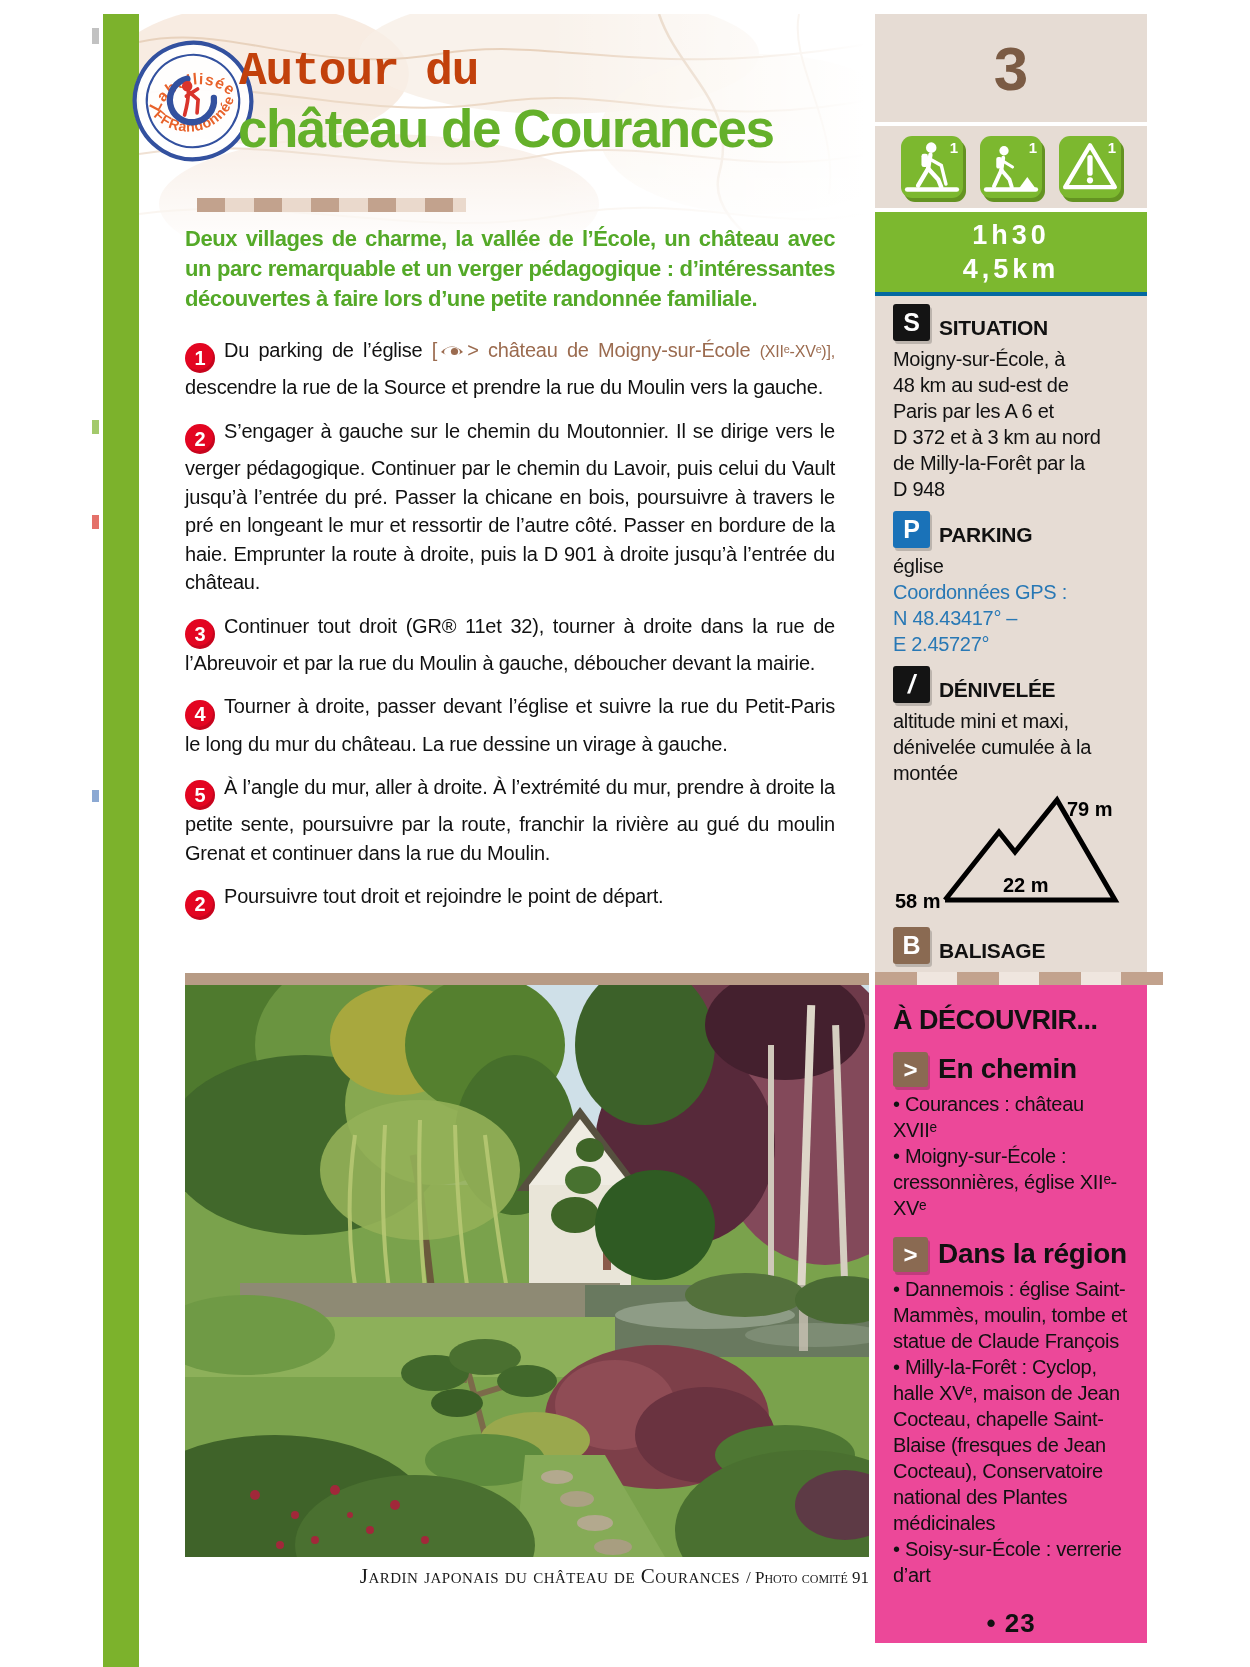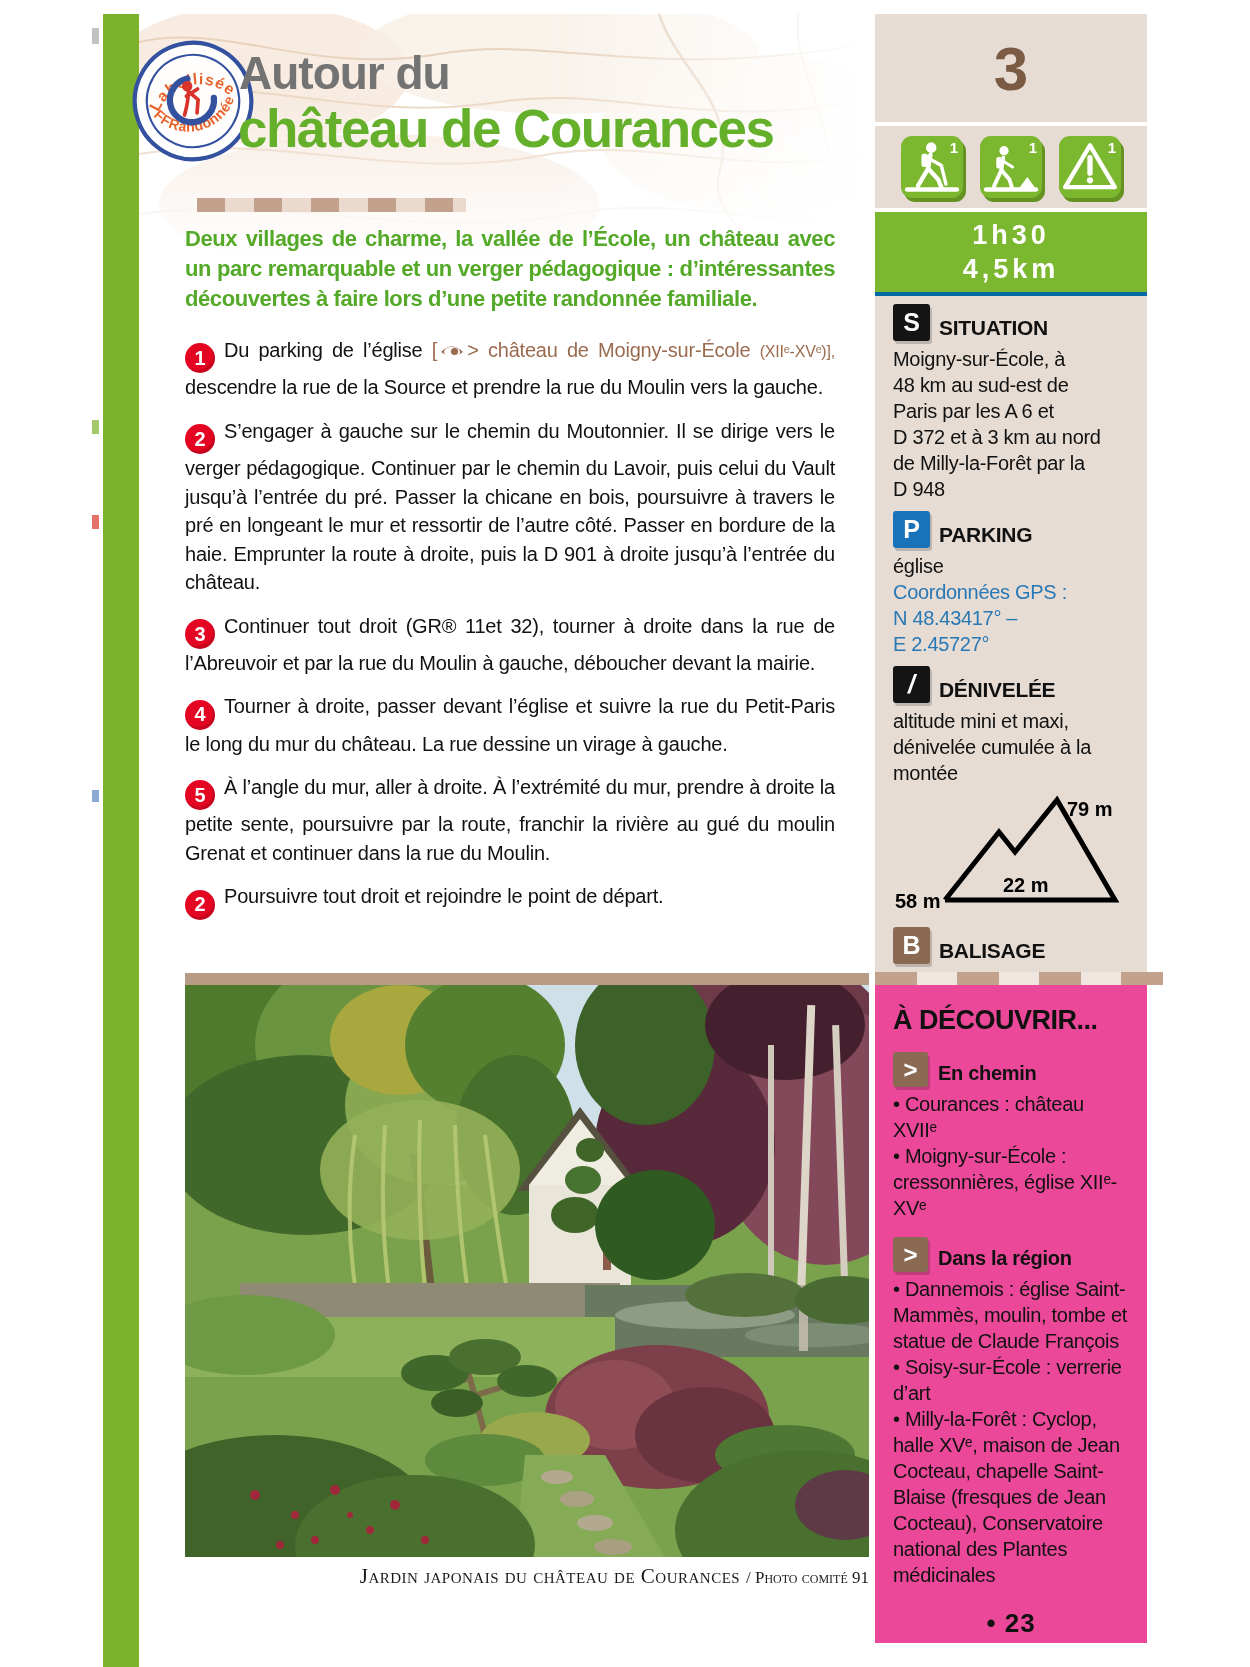--- a/index.html
+++ b/index.html
@@ -13,21 +13,21 @@
   
   .header-tex{position:absolute;left:139px;top:14px;width:741px;height:250px;overflow:hidden;}
   .header-tex .fade{position:absolute;inset:0;
      background:linear-gradient(to bottom, rgba(255,255,255,0) 35%, #fff 96%),
                 linear-gradient(to right, rgba(255,255,255,0) 55%, #fff 98%);}
 
   
   .logo{position:absolute;left:130px;top:38px;width:126px;height:126px;transform:rotate(-14deg);}
 
   
-  .title1{position:absolute;left:239px;top:46px;font-size:46px;font-weight:700;color:#737373;letter-spacing:-1px;}
+  .title1{position:absolute;left:239px;top:46px;font-size:46px;font-weight:700;color:#c2410c;letter-spacing:-1px;font-family:Liberation Mono, monospace;}
   .title2{position:absolute;left:238px;top:98px;font-size:53px;font-weight:700;color:#64b02a;letter-spacing:-1.5px;}
   .title-bar{position:absolute;left:197px;top:198px;width:269px;height:14px;
      background:repeating-linear-gradient(90deg,#c2a28d 0 28px,#ead9cc 28px 57px);}
 
   
   .main-col{position:absolute;left:185px;top:224px;width:650px;}
   .intro{font-size:22px;line-height:30px;font-weight:700;color:#54a928;text-align:justify;
          letter-spacing:-0.4px;margin:0 0 22px 0;}
   .step{font-size:20px;line-height:28.5px;text-align:justify;letter-spacing:-0.2px;margin:0 0 15px 0;}
   .badge{display:inline-flex;width:30px;height:30px;border-radius:50%;background:#e30521;color:#fff;
@@ -74,21 +74,21 @@
   .mountain{margin:6px 0 0 2px;}
 
   .sb-divider{top:972px;height:13px;width:288px;
      background:repeating-linear-gradient(90deg,#c2a28d 0 42px,#efe6df 42px 82px);}
   .sb-discover{top:985px;height:658px;background:#ec4899;box-sizing:border-box;padding:18px 18px 0 18px;}
   .disc-title{font-size:27px;font-weight:700;letter-spacing:-0.5px;margin:2px 0 16px 0;}
   .disc-headrow{display:flex;align-items:flex-end;gap:10px;margin-bottom:4px;}
   .disc-sq{width:35px;height:35px;background:#8a6a52;border-radius:3px;color:#fff;font-weight:700;
            font-size:24px;display:flex;align-items:center;justify-content:center;
            box-shadow:2px 3px 0 rgba(0,0,0,.18);}
-  .disc-label{font-weight:700;font-size:20px;letter-spacing:-0.3px;padding-bottom:2px;}
+  .disc-label{font-weight:700;font-size:28px;letter-spacing:-0.3px;padding-bottom:2px;}
   .disc-list{margin:0 0 16px 0;padding:0;list-style:none;}
   .disc-list li{font-size:20px;line-height:26px;letter-spacing:-0.3px;}
   .disc-list li::before{content:"• ";}
   .page-num{position:absolute;left:875px;top:1565px;width:272px;text-align:center;
             font-size:26px;font-weight:700;letter-spacing:1px;margin-top:43px;}
 </style>
 </head>
 <body>
 
 <div class="page">
@@ -381,20 +381,20 @@
       <li>Courances : château XVIIᵉ</li>
       <li>Moigny-sur-École : cressonnières, église XIIᵉ-XVᵉ</li>
     </ul>
 
     <div class="disc-headrow">
       <div class="disc-sq">&gt;</div>
       <div class="disc-label">Dans la région</div>
     </div>
     <ul class="disc-list">
       <li>Dannemois : église Saint-Mammès, moulin, tombe et statue de Claude François</li>
+      <li>Milly-la-Forêt : Cyclop, halle XVᵉ, maison de Jean Cocteau, chapelle Saint-Blaise (fresques de Jean Cocteau), Conservatoire national des Plantes médicinales</li>
       <li>Soisy-sur-École : verrerie d’art</li>
-      <li>Milly-la-Forêt : Cyclop, halle XVᵉ, maison de Jean Cocteau, chapelle Saint-Blaise (fresques de Jean Cocteau), Conservatoire national des Plantes médicinales</li>
     </ul>
   </div>
 
   <div class="page-num">• 23</div>
 
 </div>
 
 </body></html>

